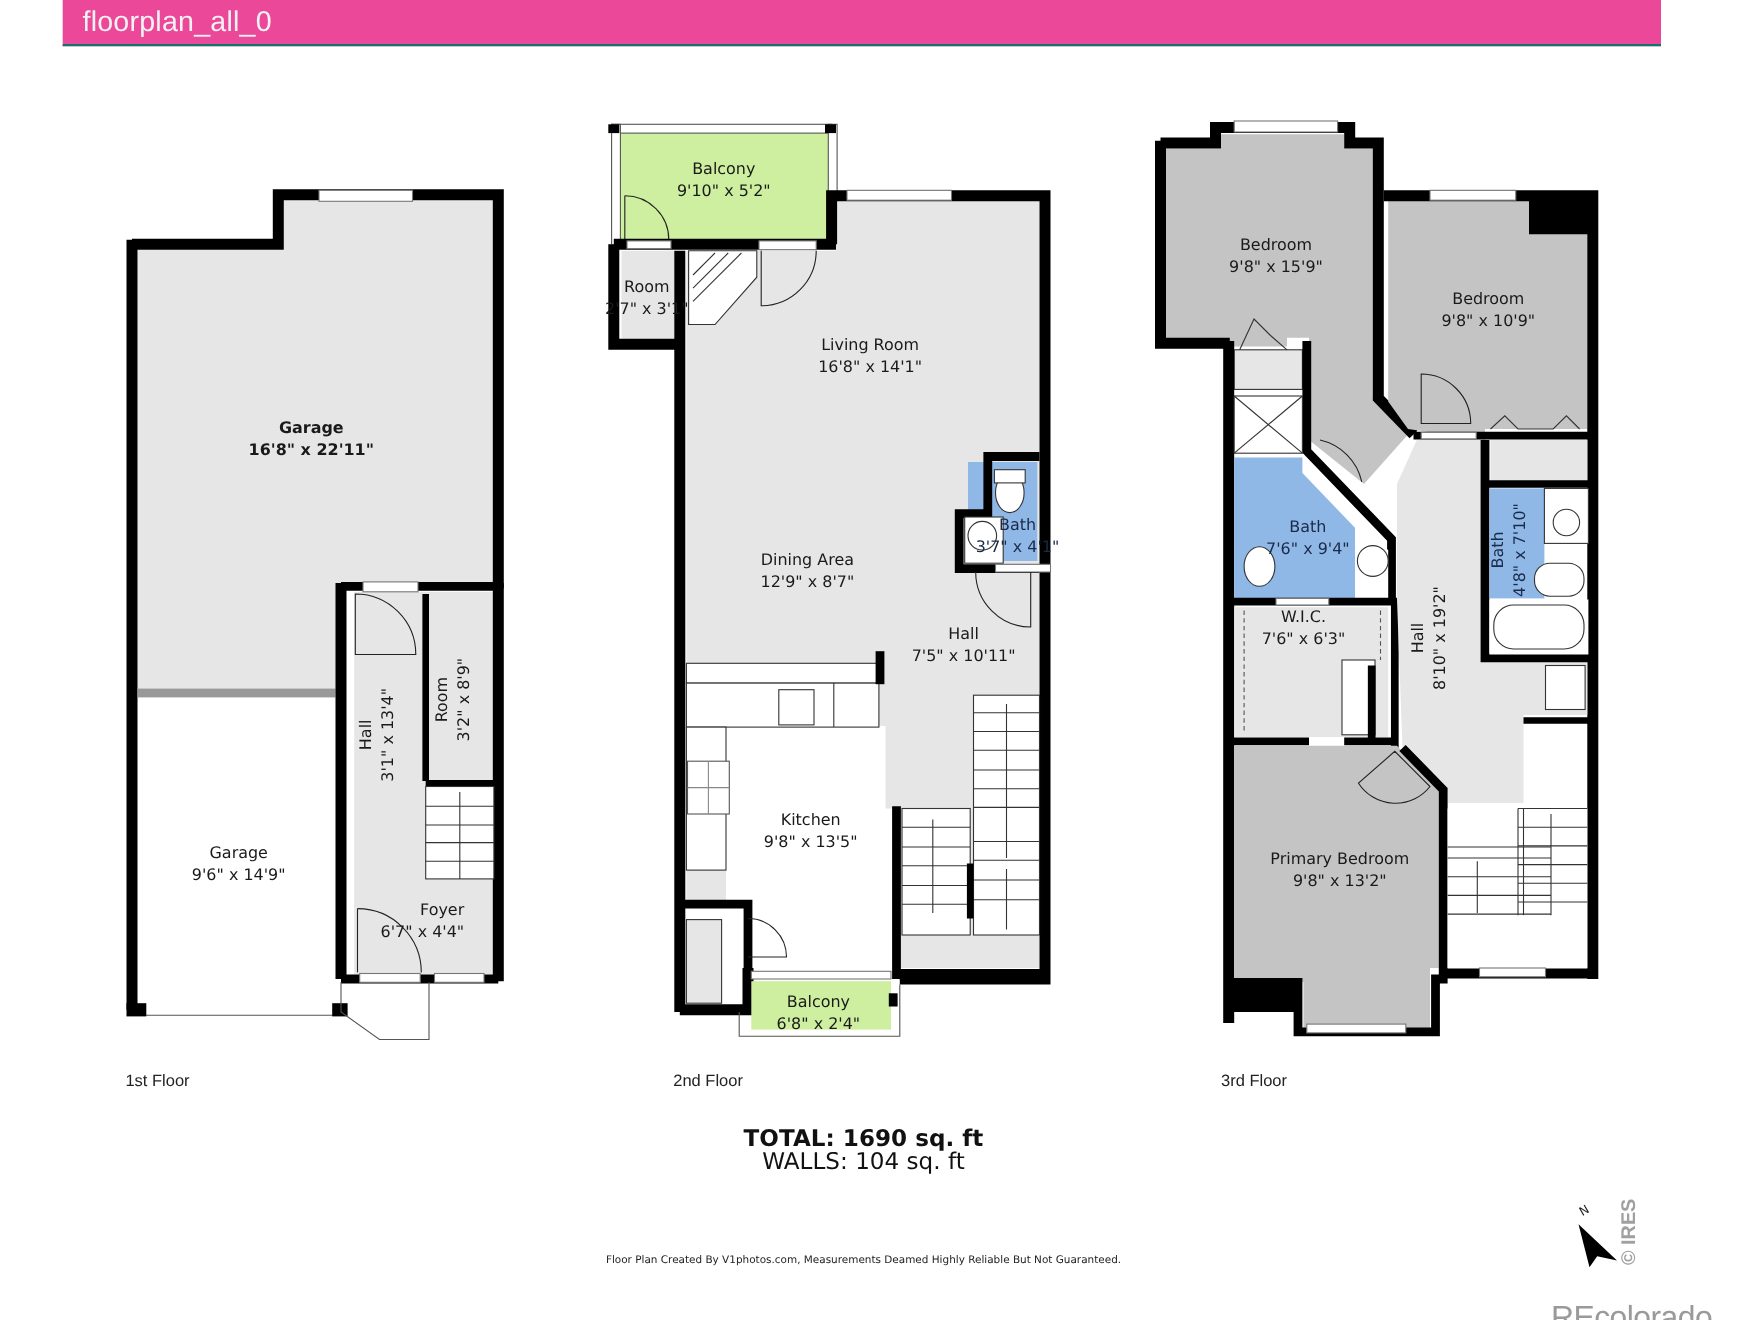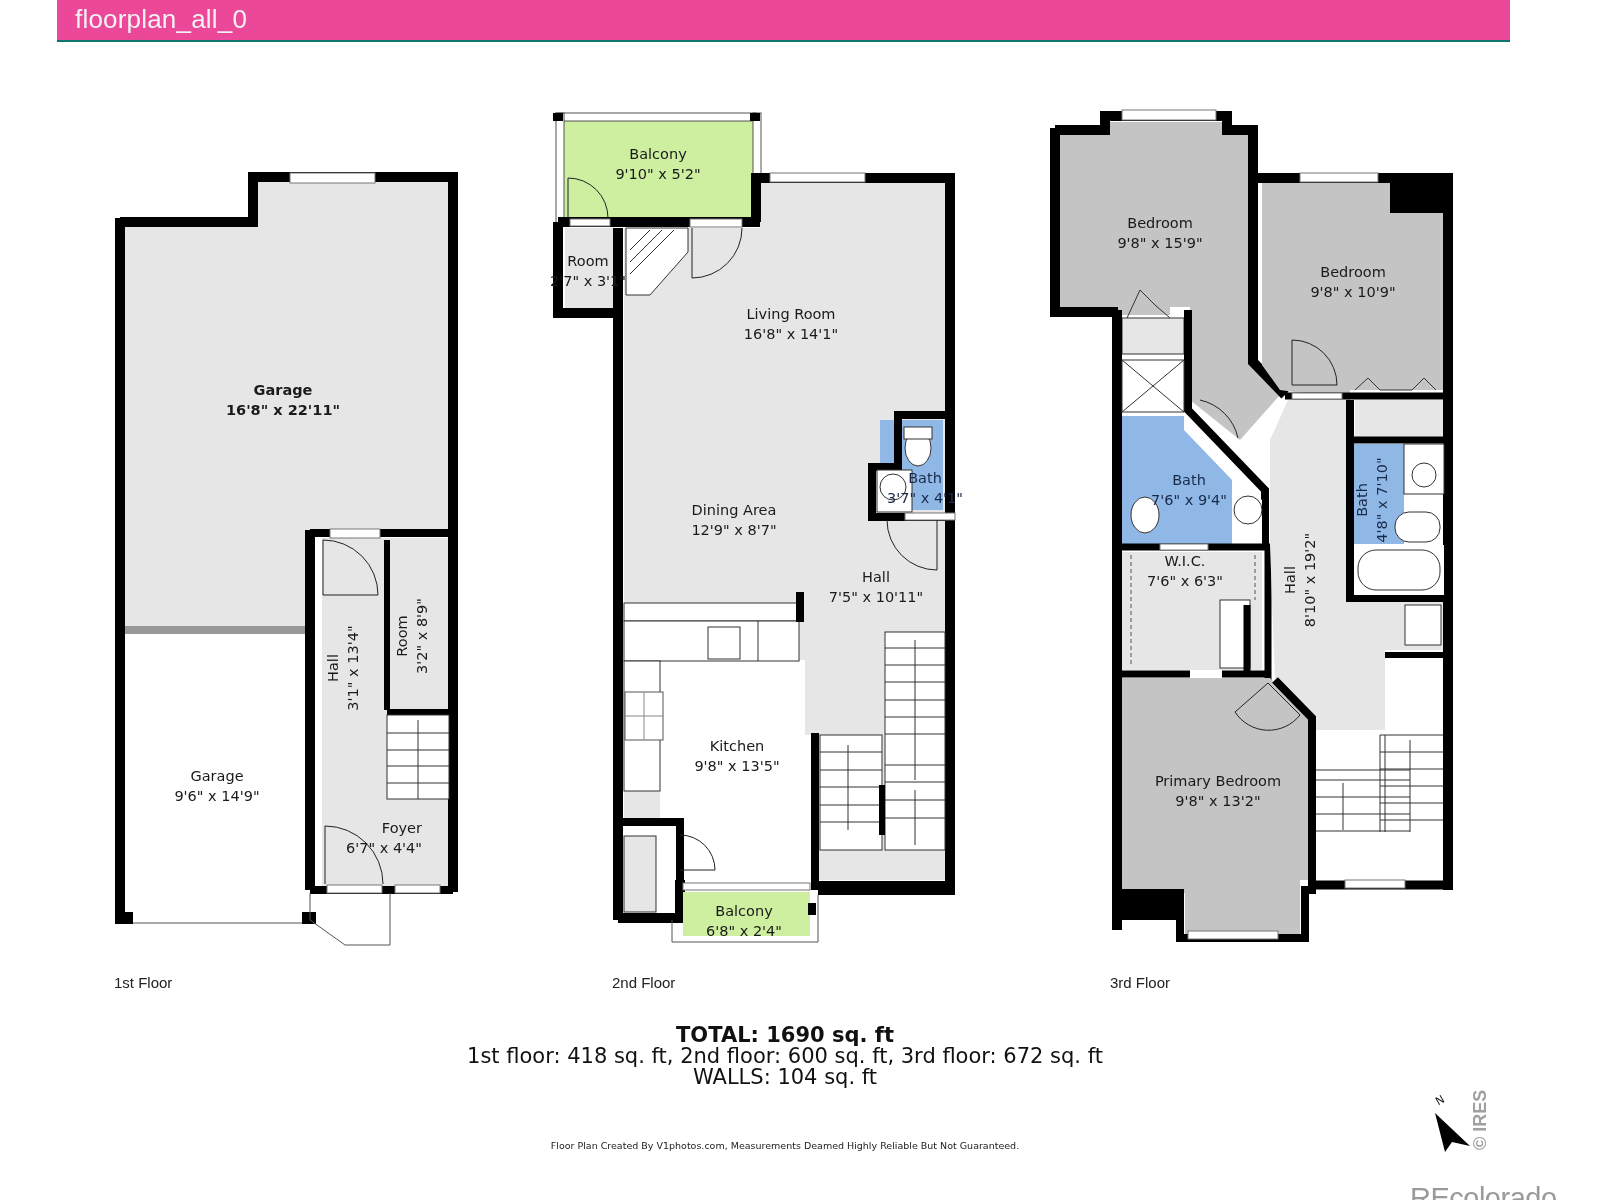--- a/index.html
+++ b/index.html
@@ -324,21 +324,20 @@
   <div>Primary Bedroom</div>
   <div>9'8" x 13'2"</div>
 </div>
 
 <div class="floorname" style="left:114px;top:974px;">1st Floor</div>
 <div class="floorname" style="left:612px;top:974px;">2nd Floor</div>
 <div class="floorname" style="left:1110px;top:974px;">3rd Floor</div>
 
 <div class="summary">
   <div class="total">TOTAL: 1690 sq. ft</div>
-  <div>1st floor: 418 sq. ft, 2nd floor: 600 sq. ft, 3rd floor: 672 sq. ft</div>
   <div>WALLS: 104 sq. ft</div>
 </div>
 <div class="credit">Floor Plan Created By V1photos.com, Measurements Deamed Highly Reliable But Not Guaranteed.</div>
 
 <div class="north">N</div>
 <svg style="position:absolute;left:1430px;top:1108px;" width="50" height="50">
   <polygon points="5,5 40,38 22,34 15,44" fill="#000"></polygon>
 </svg>
 <div class="ires" style="top:1150px;">© IRES</div>
 <div class="watermark">REcolorado</div>

